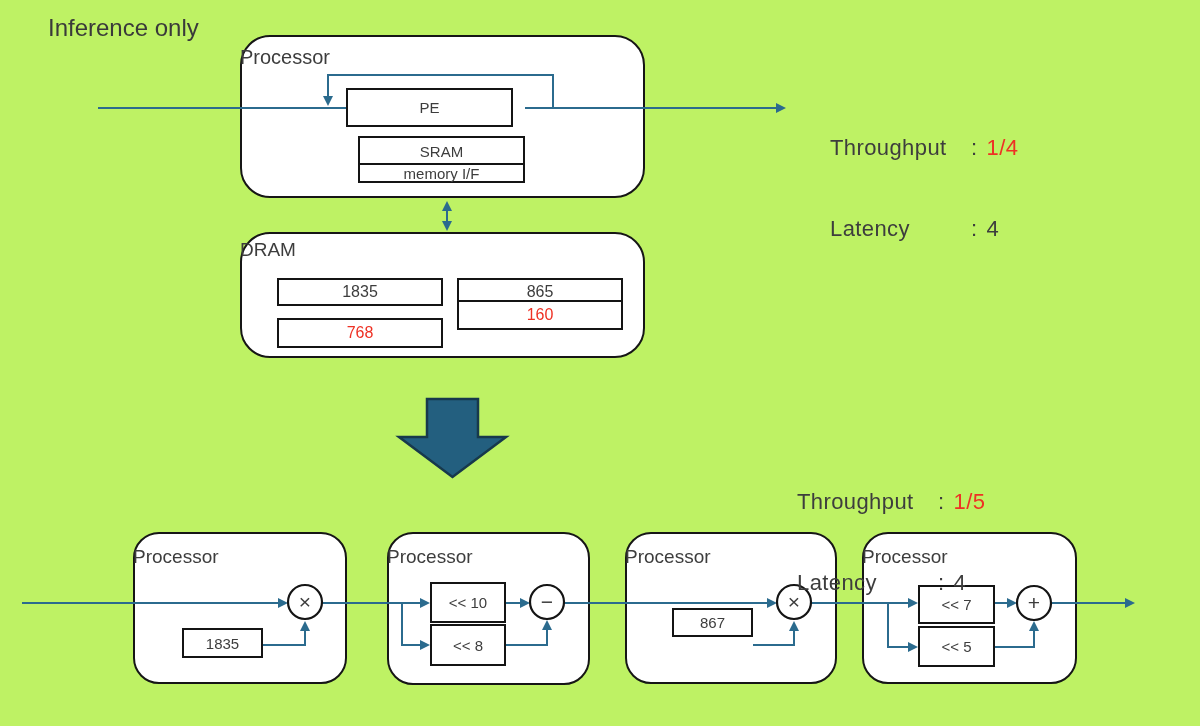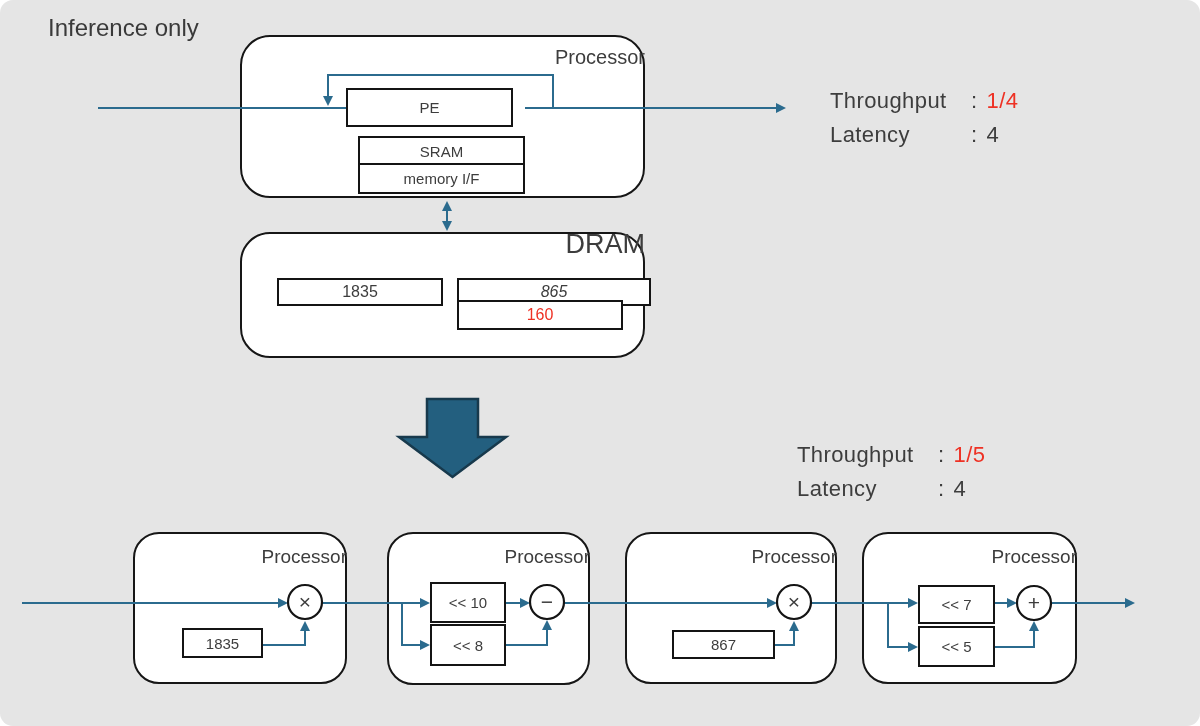--- a/index.html
+++ b/index.html
@@ -1,55 +1,55 @@
 <!DOCTYPE html>
 <html style="--line: #2b6b8e; --red: #ee3124; --text: #3d3d3d; --big-arrow-fill: #235f7f; --big-arrow-border: #17394c;"><head>
 <meta charset="utf-8">
 <style>
   :root { --line:#2b6b8e; --red:#ee3124; --text:#3d3d3d; --big-arrow-fill:#235f7f; --big-arrow-border:#17394c; }
   html,body { margin:0; padding:0; background:#fff; }
-  .stage { position:relative; width:1200px; height:726px; background:#e5e5e5; overflow:hidden;
-           font-family:"Liberation Sans", sans-serif; color:var(--text);border-radius:13px; }
+  .stage { position:relative; width:1200px; height:726px; background:#bef264; overflow:hidden;
+           font-family:"Liberation Sans", sans-serif; color:var(--text); }
   * { box-sizing:border-box; }
 
   .inference { position:absolute; left:48px; top:14px; font-size:24px; z-index:3; color:#3a3a3a; }
 
   .rbox { position:absolute; background:#fff; border:2px solid #161616; border-radius:30px; z-index:1; }
-  .rtitle { position:absolute; z-index:3; text-align:right; font-size:20px; }
+  .rtitle { position:absolute; z-index:3; text-align:left; font-size:20px; }
 
   .ibox { position:absolute; z-index:3; background:#fff; border:2.5px solid #141414;
           display:flex; align-items:center; justify-content:center; font-size:15px; }
 
   .wires { position:absolute; left:0; top:0; z-index:2; }
   .ln { stroke:var(--line); stroke-width:2; fill:none; }
   .ah { fill:var(--line); stroke:none; }
   .opc { fill:#fff; stroke:#141414; stroke-width:2.2; }
   .bigarrow { fill:var(--big-arrow-fill); stroke:var(--big-arrow-border); stroke-width:2.5; stroke-linejoin:miter; }
 
   .op { position:absolute; z-index:3; width:34px; height:34px; display:flex; align-items:center;
         justify-content:center; font-size:21px; color:#3d3d3d; }
 
   .metrics { position:absolute; z-index:3; font-size:22px; letter-spacing:0.4px; }
-  .mrow { display:flex; line-height:34px; }
+  .mrow { display:flex; line-height:34px;margin-top:47px; }
   .mlabel { width:141px; }
   .mcolon { margin-right:9px; }
   .red { color:var(--red); }
 </style>
 </head>
 <body>
 
 <div class="stage">
 
   <div class="inference">Inference only</div>
 
   <div class="rbox" style="left:240px; top:35px; width:405px; height:163px;"></div>
   <div class="rtitle" style="left:240px; top:46px; width:405px;">Processor</div>
 
   <div class="rbox" style="left:240px; top:232px; width:405px; height:126px;"></div>
-  <div class="rtitle" style="left:240px; top:229px; width:405px; font-size:27px;">DRAM</div>
+  <div class="rtitle" style="left:240px; top:239px; width:405px; font-size:19px;">DRAM</div>
 
   <div class="rbox" style="left:133px; top:532px; width:214px; height:152px; border-radius:26px;"></div>
   <div class="rtitle" style="left:133px; top:546px; width:214px; font-size:19px;">Processor</div>
 
   <div class="rbox" style="left:387px; top:532px; width:203px; height:153px; border-radius:26px;"></div>
   <div class="rtitle" style="left:387px; top:546px; width:203px; font-size:19px;">Processor</div>
 
   <div class="rbox" style="left:625px; top:532px; width:212px; height:152px; border-radius:26px;"></div>
   <div class="rtitle" style="left:625px; top:546px; width:212px; font-size:19px;">Processor</div>
 
@@ -107,30 +107,31 @@
     <polygon class="ah" points="1135,603 1125,598 1125,608"></polygon>
 
     <circle class="opc" cx="305" cy="602" r="17"></circle>
     <circle class="opc" cx="547" cy="602" r="17"></circle>
     <circle class="opc" cx="794" cy="602" r="17"></circle>
     <circle class="opc" cx="1034" cy="603" r="17"></circle>
   </svg>
 
   <div class="ibox" style="left:346px; top:88px; width:167px; height:39px;">PE</div>
   <div class="ibox" style="left:358px; top:136px; width:167px; height:30px;">SRAM</div>
-  <div class="ibox" style="left:358px; top:163px; width:167px; height:31px;">memory I/F</div>
+  <div class="ibox" style="left:358px; top:163px; width:167px; height:20px;">memory I/F</div>
 
   <div class="ibox" style="left:277px; top:278px; width:166px; height:28px; font-size:16px;">1835</div>
-  <div class="ibox" style="left:457px; top:278px; width:194px; height:28px; font-size:16px;font-style:italic;">865</div>
+  <div class="ibox" style="left:457px; top:278px; width:166px; height:28px; font-size:16px;">865</div>
+  <div class="ibox red" style="left:277px; top:318px; width:166px; height:30px; font-size:16px;">768</div>
   <div class="ibox red" style="left:457px; top:300px; width:166px; height:30px; font-size:16px;">160</div>
 
   <div class="ibox" style="left:182px; top:628px; width:81px; height:30px;">1835</div>
   <div class="ibox" style="left:430px; top:582px; width:76px; height:41px;">&lt;&lt; 10</div>
   <div class="ibox" style="left:430px; top:624px; width:76px; height:42px;">&lt;&lt; 8</div>
-  <div class="ibox" style="left:672px; top:630px; width:103px; height:29px;">867</div>
+  <div class="ibox" style="left:672px; top:608px; width:81px; height:29px;">867</div>
   <div class="ibox" style="left:918px; top:585px; width:77px; height:39px;">&lt;&lt; 7</div>
   <div class="ibox" style="left:918px; top:626px; width:77px; height:41px;">&lt;&lt; 5</div>
 
   <div class="op" style="left:288px; top:585px;">×</div>
   <div class="op" style="left:530px; top:585px;">−</div>
   <div class="op" style="left:777px; top:585px;">×</div>
   <div class="op" style="left:1017px; top:586px;">+</div>
 
   <div class="metrics" style="left:830px; top:84px;">
     <div class="mrow">

